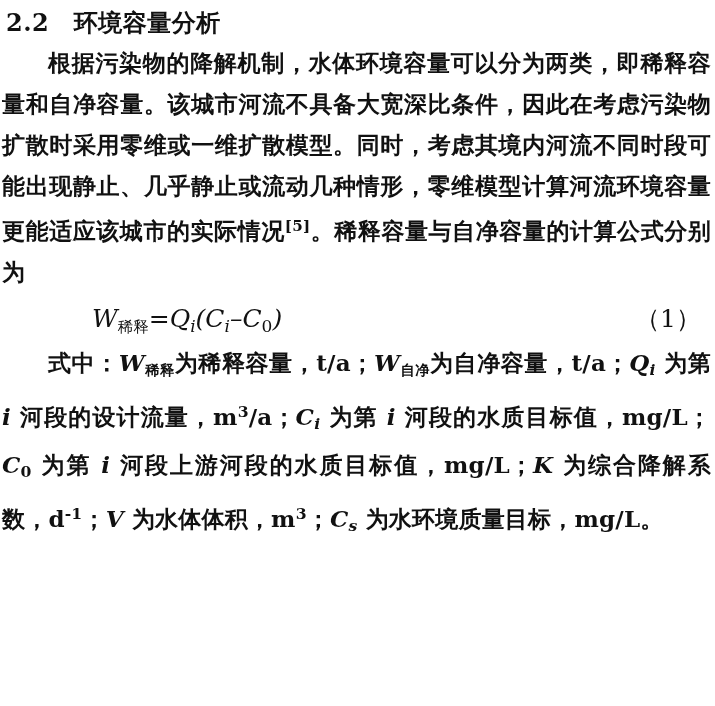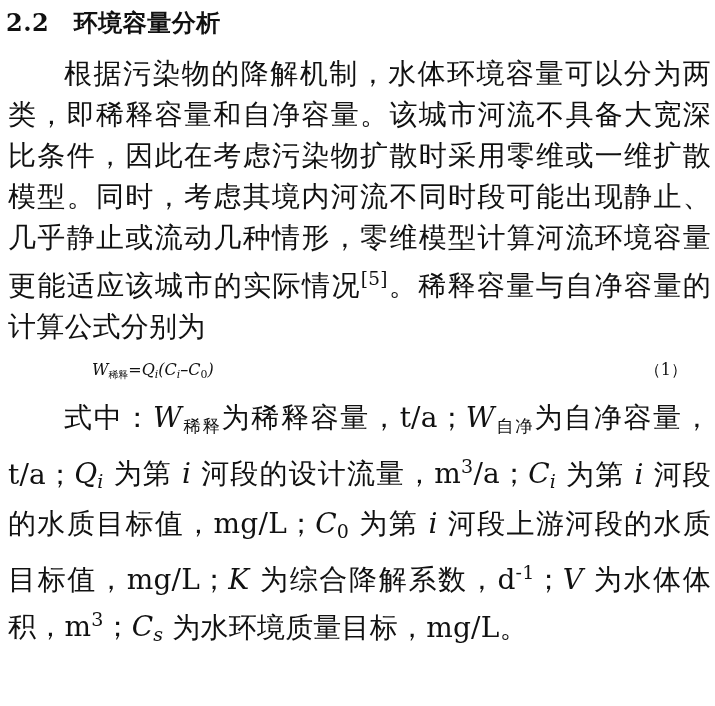--- a/index.html
+++ b/index.html
@@ -17,45 +17,46 @@
   .page {
     position: relative;
     width: 715px;
     height: 706px;
     padding: 0;
     box-sizing: border-box;
   }
   .section-heading {
     font-size: 24px;
     line-height: 34px;
-    margin: 6px 0 13px 6px;
+    margin: 6px 0 2px 6px;
     letter-spacing: 0.5px;
     white-space: pre;
   }
   .body-text {
-    font-size: 28px;
+    font-size: 23px;
     line-height: 41px;
     text-align: justify;
     text-justify: inter-ideograph;
-    margin: 0 4px 0 8px;
+    margin: 0 4px 0 2px;
     letter-spacing: 0.2px;
+    font-weight: bold;
   }
   .indent {
     text-indent: 2em;
   }
   .formula-block {
     margin: 8px 0 4px 0;
   }
   .formula-row {
     position: relative;
-    font-size: 16px;
-    line-height: 30px;
+    font-size: 25px;
+    line-height: 38px;
     height: 38px;
     margin-left: 92px;
-    margin-right: 24px;
+    margin-right: 10px;
   }
   .formula-expr {
     font-style: normal;
     white-space: nowrap;
   }
   .formula-num {
     position: absolute;
     right: 4px;
     top: 0;
     white-space: nowrap;

